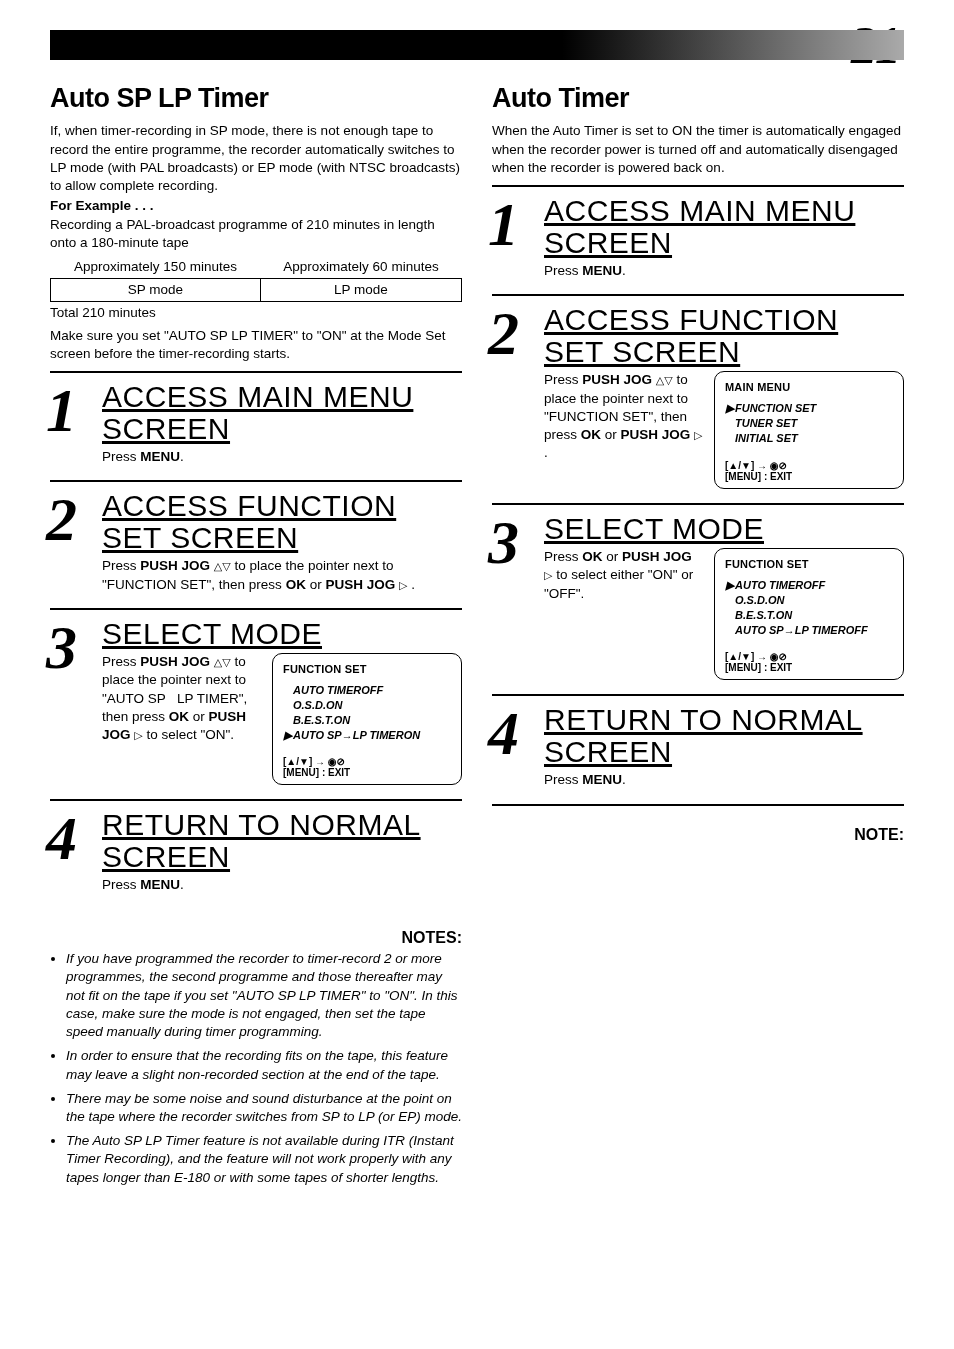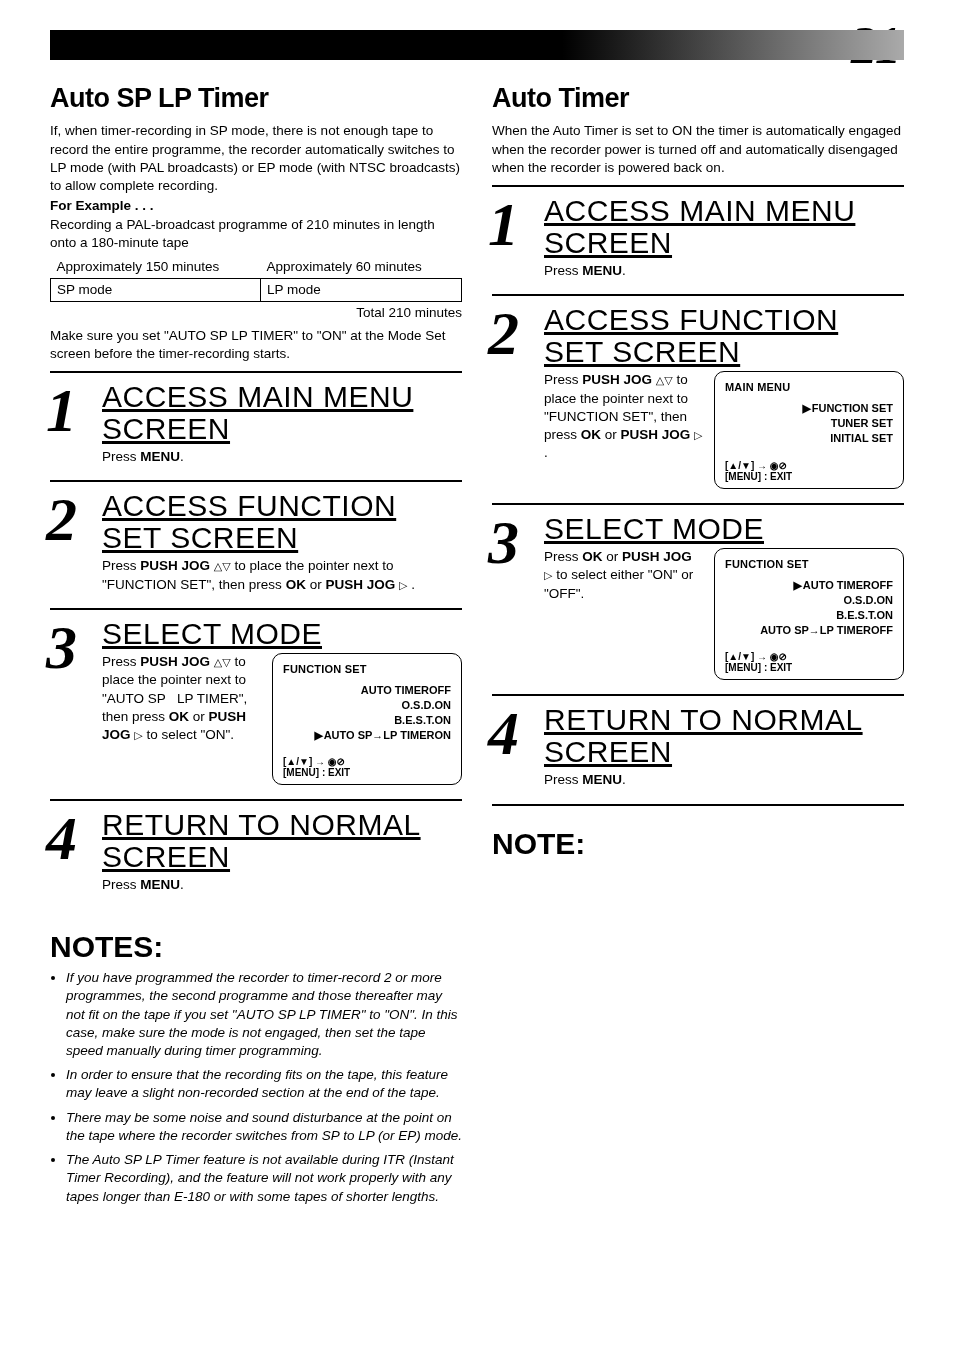--- a/index.html
+++ b/index.html
@@ -53,24 +53,24 @@
   .i { font-style: italic; }
 
   table.modebox {
     border-collapse: collapse;
     width: 100%;
     margin-top: 4px;
   }
   table.modebox td {
     border: 1px solid #000;
     padding: 2px 6px;
-    text-align: left;
+    text-align: center;
     font-size: 13.5px;
   }
-  .totalrow { text-align: right; margin: 2px 0 4px 0; }
+  .totalrow { text-align: left; margin: 2px 0 4px 0; }
   .nobrd { border: none !important; }
 
   
   .steps { margin-top: 8px; }
   .step {
     border-top: 2px solid #000;
     position: relative;
     padding: 8px 0 14px 52px;
     min-height: 70px;
   }
@@ -103,29 +103,30 @@
     border-radius: 10px;
     width: 168px;
     padding: 8px 10px 6px 10px;
     font-family: Arial, sans-serif;
     font-weight: bold;
     font-size: 11px;
     color: #000;
     flex: 0 0 auto;
   }
   .osd .osd-title { text-align: left; font-size: 11px; margin-bottom: 6px; letter-spacing: 0.2px; }
-  .osd .osd-line { display: flex; justify-content: flex-end; line-height: 1.35; }
+  .osd .osd-line { display: flex; justify-content: flex-start; line-height: 1.35; font-style: italic; }
   .osd .cursor { width: 10px; display: inline-block; text-align:center; }
   .osd .osd-foot { margin-top: 14px; font-size: 10px; line-height: 1.1;}
   .osd .osd-foot .l1 { }
 
   h2.noteshdr {
     font-weight: 900;
-    font-size: 30px;
+    font-size: 16px;
     margin: 18px 0 2px 0;
+    text-align: right;
   }
   ul.notes {
     margin: 0;
     padding-left: 16px;
     font-style: italic;
   }
   ul.notes li { margin-bottom: 6px; }
 
   
   .tri { font-size: 11px; }

